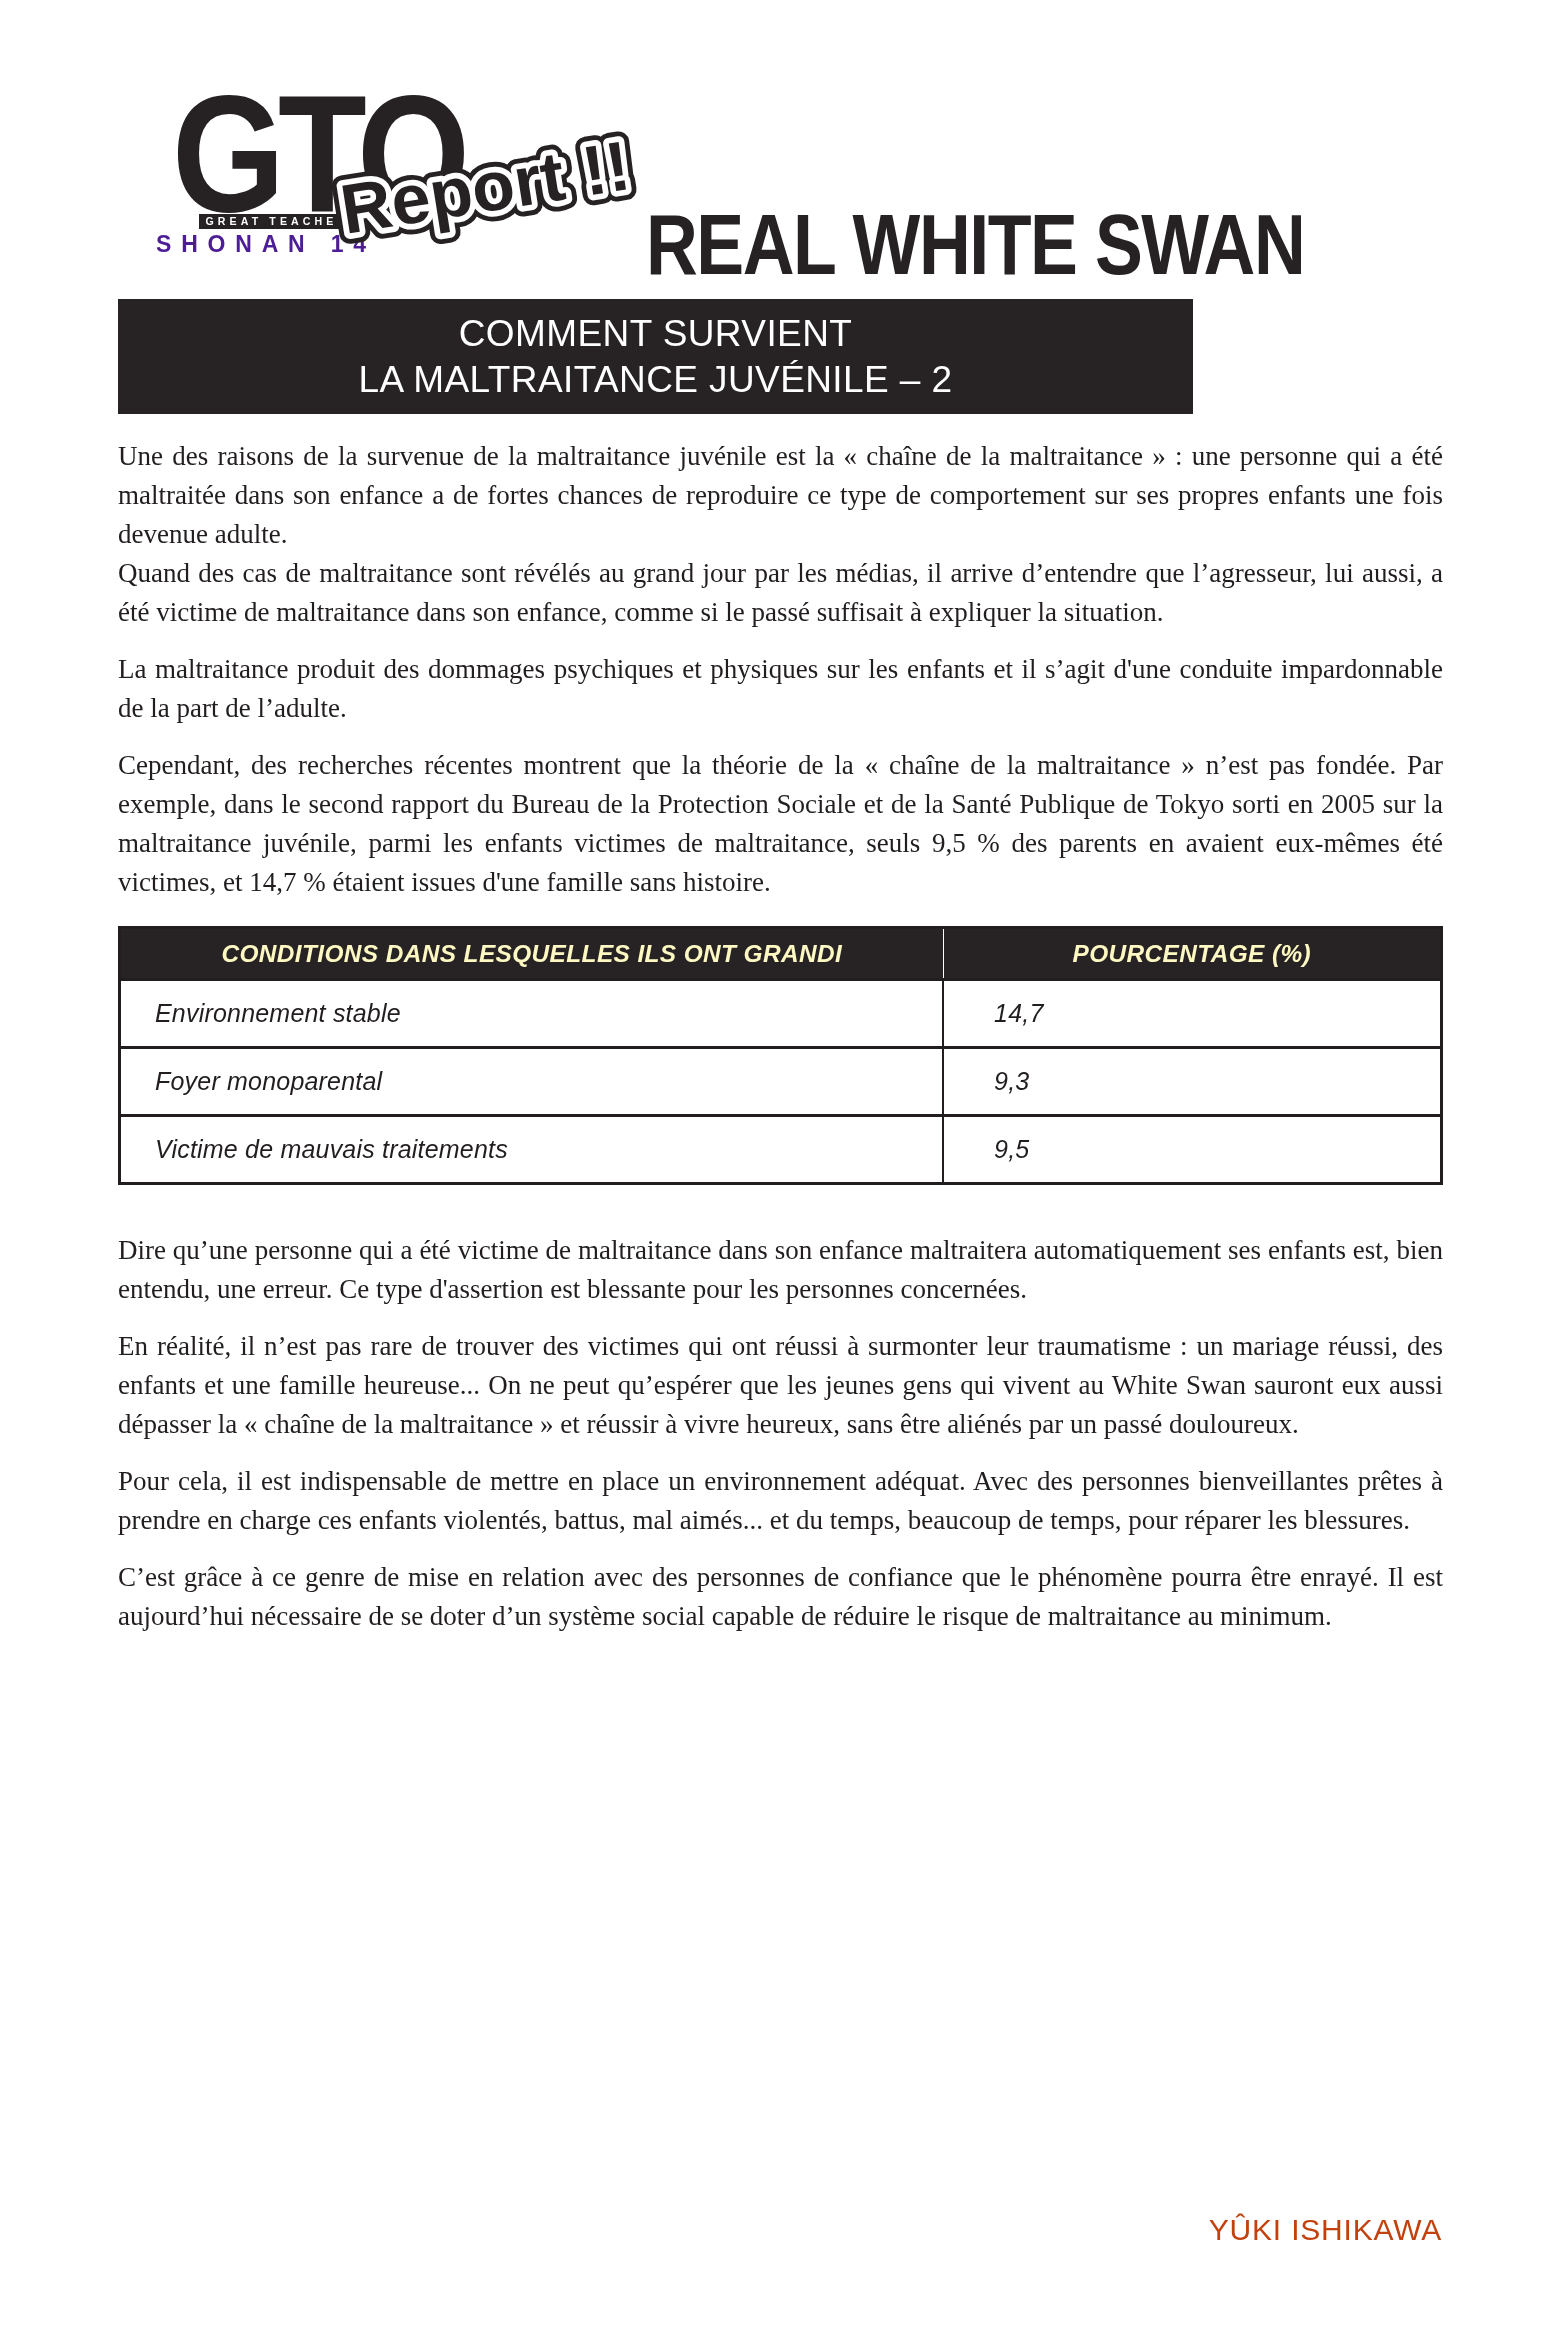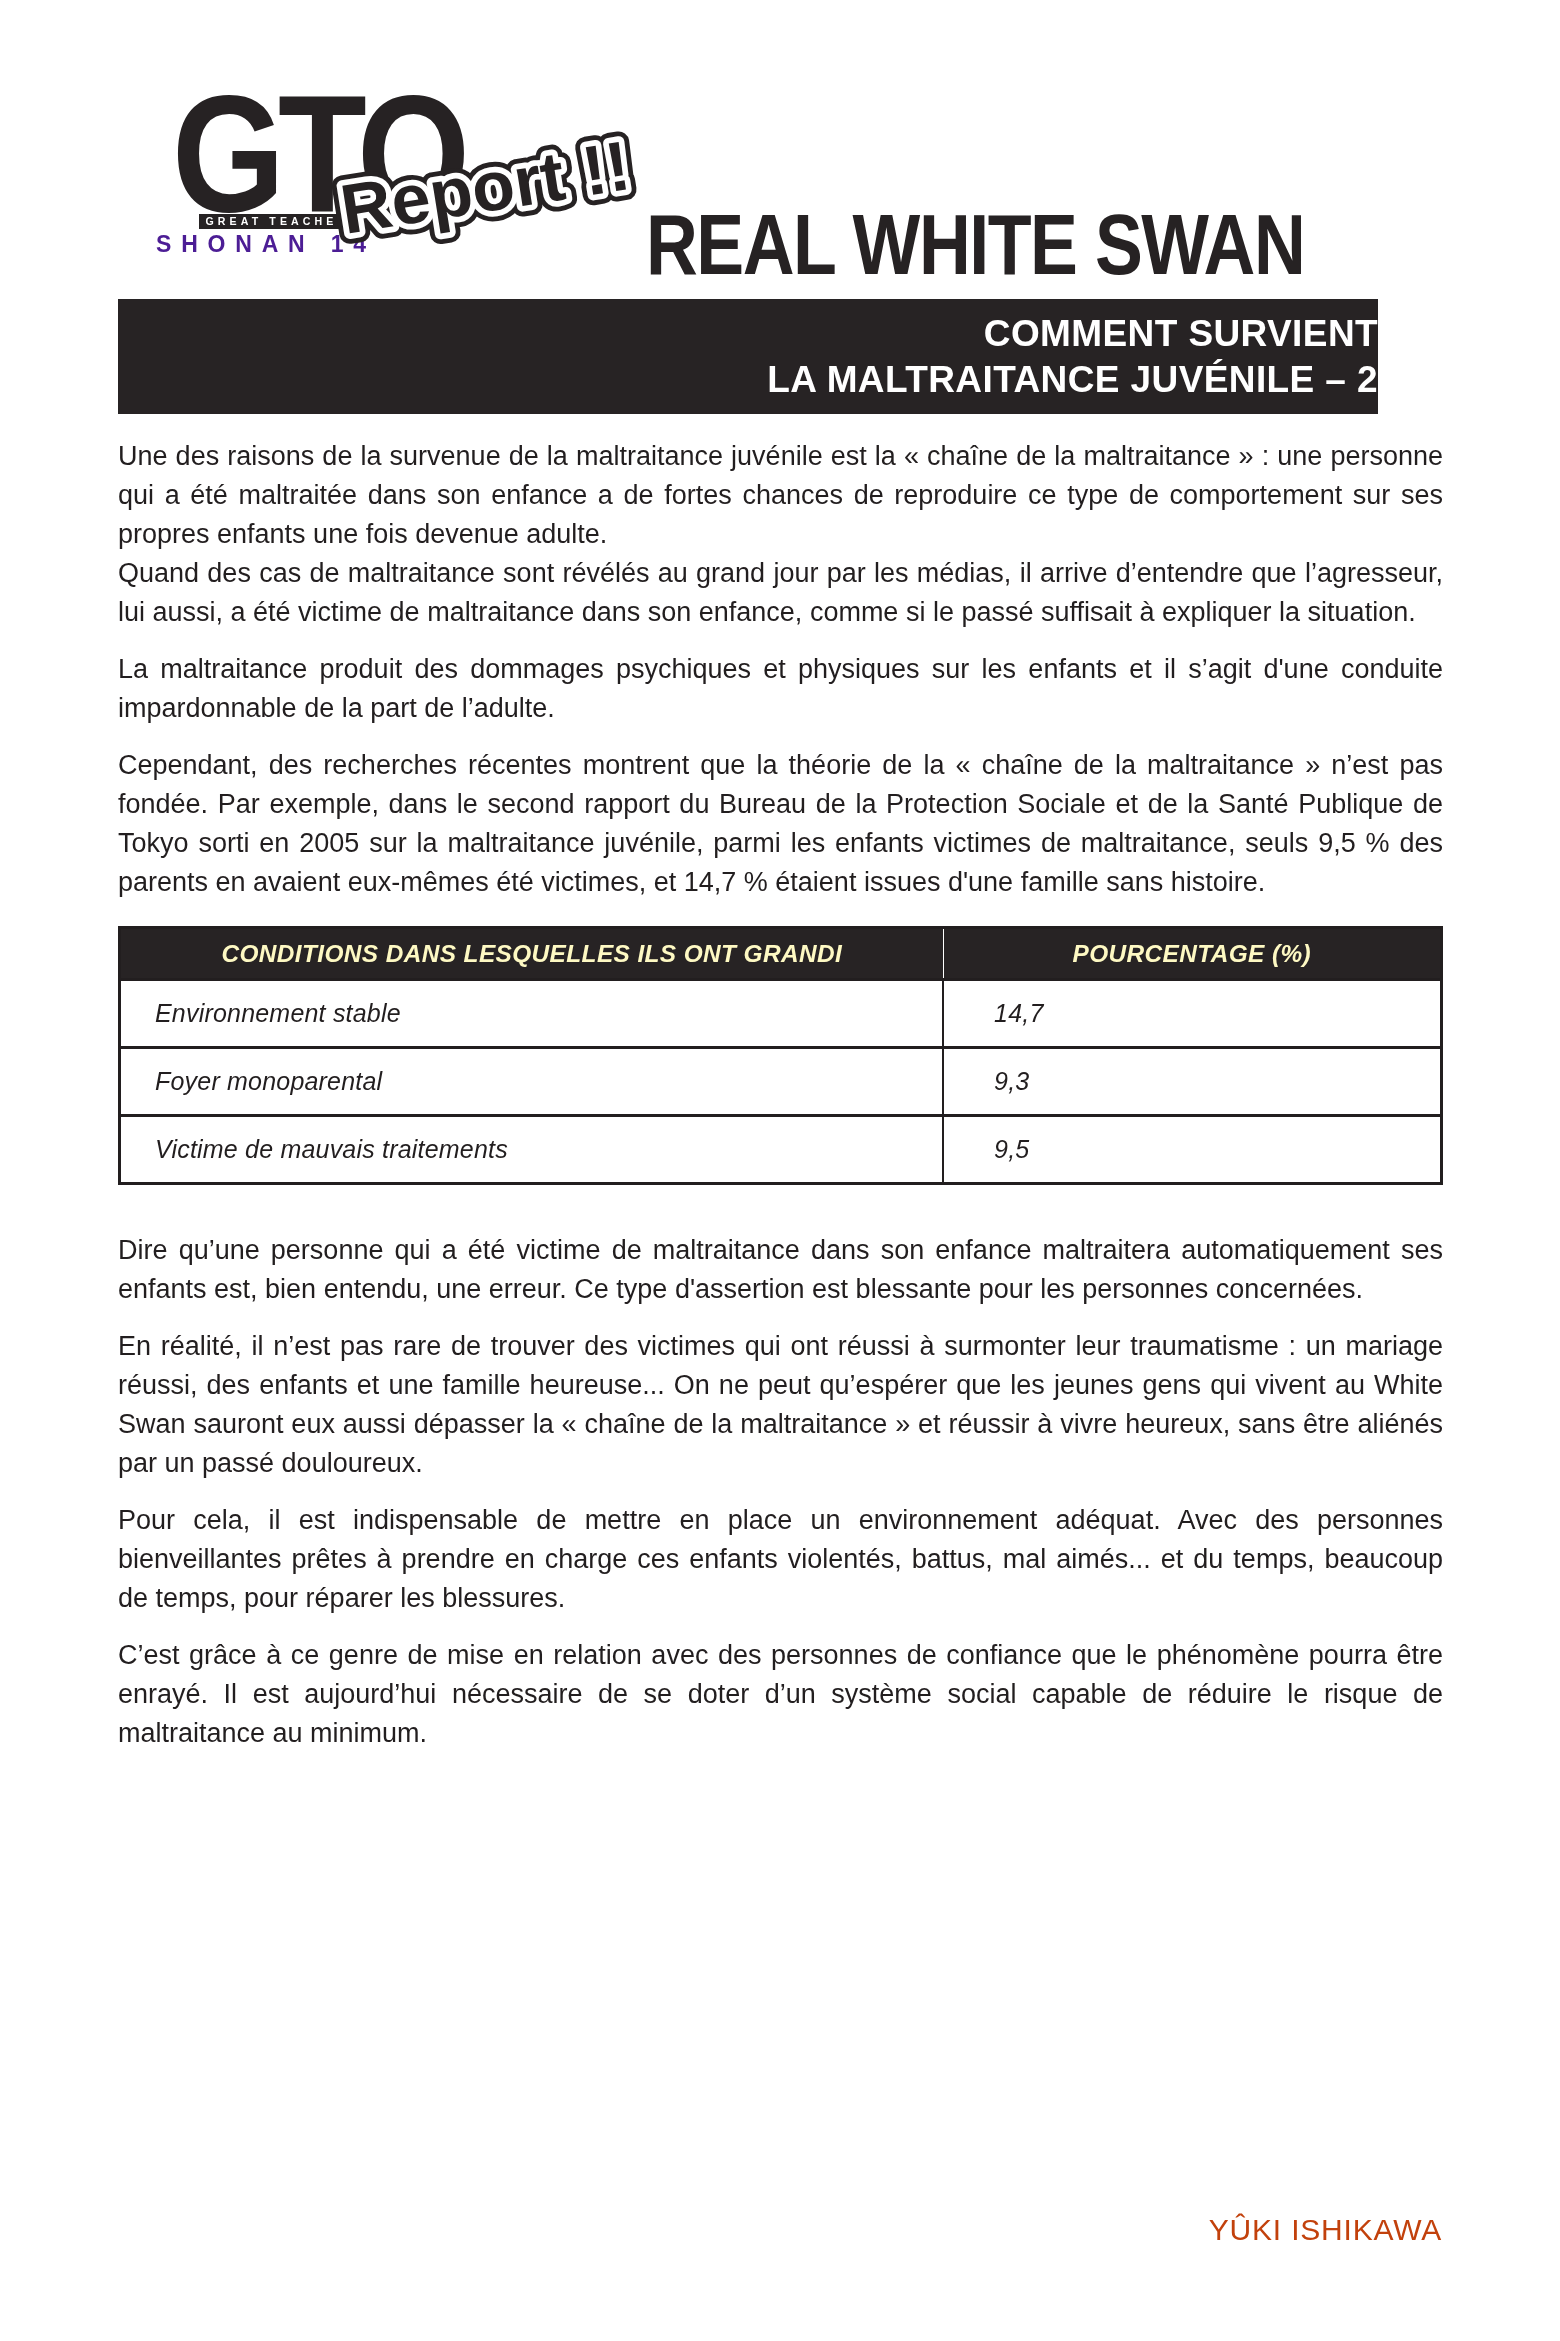--- a/index.html
+++ b/index.html
@@ -31,33 +31,33 @@
   }
   .main-title{
     position:absolute;left:646px;top:149px;
     font-size:78px;font-weight:bold;letter-spacing:-1.6px;line-height:1;
     transform:scale(0.92,1.10);transform-origin:left top;
     color:#262223;white-space:nowrap;
   }
 
   
   .banner{
-    position:absolute;left:118px;top:299px;width:1260px;height:115px;
+    position:absolute;left:118px;top:299px;width:1075px;height:115px;
     background:#272324;color:#ffffff;
-    display:flex;flex-direction:column;align-items:flex-end;justify-content:center;
-    font-weight:bold;font-size:37px;line-height:46px;letter-spacing:0.4px;
+    display:flex;flex-direction:column;align-items:center;justify-content:center;
+    font-weight:normal;font-size:37px;line-height:46px;letter-spacing:0.4px;
     text-align:center;
   }
 
   
   .body-text{
     position:absolute;left:118px;top:437px;width:1325px;
     font-size:27px;line-height:39px;text-align:justify;color:#221e1f;
   }
-  .body-text p{margin:18px 0 0 0;}
+  .body-text p{margin:18px 0 0 0;font-family:Liberation Serif, serif;}
   .body-text p.flush{margin-top:0;}
 
   
   table.cond{
     width:100%;border-collapse:collapse;table-layout:fixed;
     margin:24.4px 0 46px 0;border:3.3px solid #221e1f;
   }
   table.cond th{
     background:#272324;color:#fef9c3;height:47px;
     font-style:italic;font-weight:bold;font-size:24.4px;letter-spacing:0.4px;

